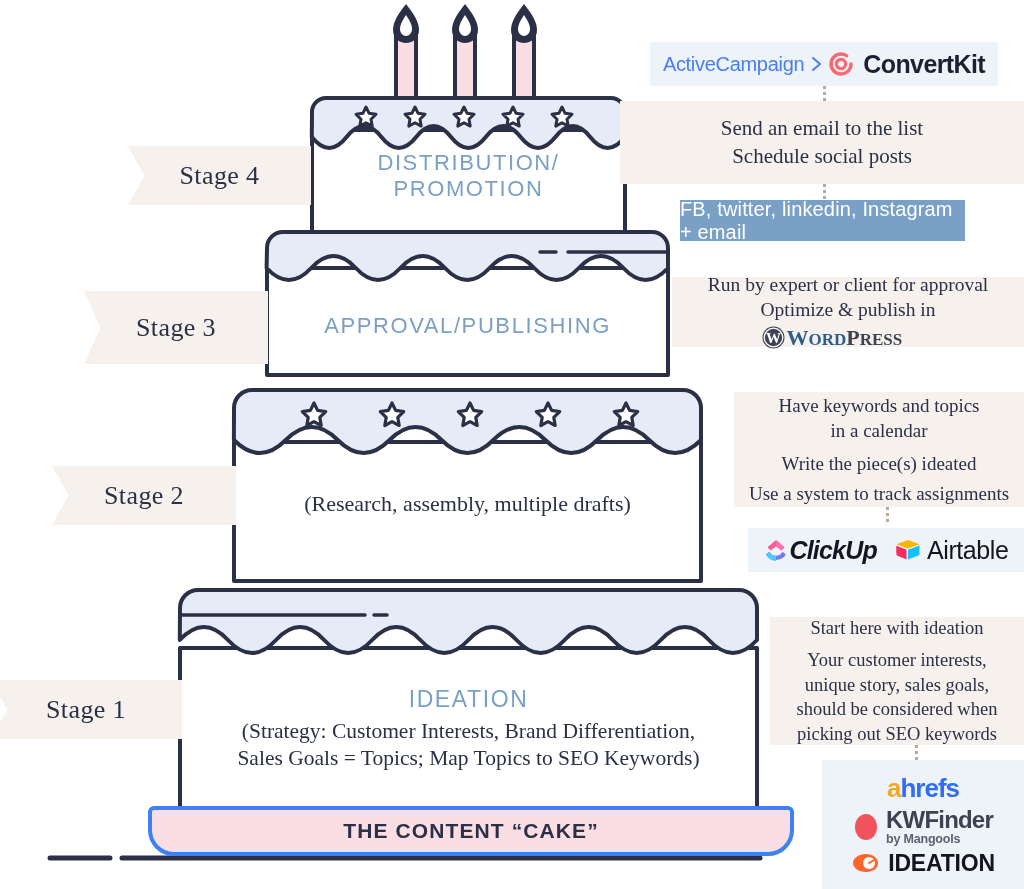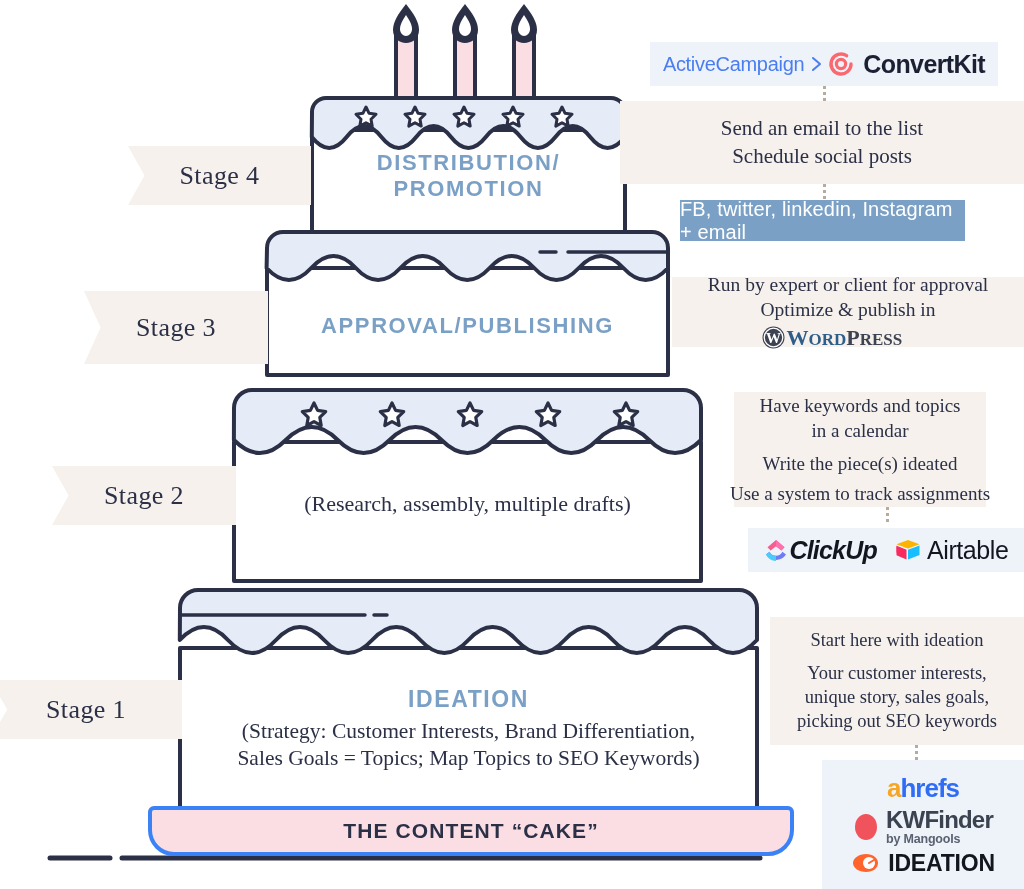--- a/index.html
+++ b/index.html
@@ -59,21 +59,21 @@
     background:#f6f1ec;
     color:#2b3047;
     display:flex;align-items:center;justify-content:center;
     font-family:"Liberation Serif", serif;
     font-size:26px;
     letter-spacing:.4px;
     clip-path:polygon(0 0, 100% 0, 100% 100%, 0 100%, 9% 50%);
   }
   .layer-title{
     font-family:"Liberation Sans", sans-serif;
-    font-weight:bold;
+    font-weight:normal;
     color:#7ba0c6;
     letter-spacing:1.6px;
     line-height:1.18;
   }
   .layer-sub{
     font-family:"Liberation Serif", serif;
     color:#2b3047;
     line-height:1.25;
   }
 
@@ -278,21 +278,21 @@
         <svg width="25" height="25" viewBox="0 0 25 25">
           <circle cx="12.5" cy="12.5" r="11" fill="#3d4352"></circle>
           <circle cx="12.5" cy="12.5" r="9.3" fill="none" stroke="#ffffff" stroke-width="1.3"></circle>
           <text x="12.5" y="18.4" text-anchor="middle" font-family="Liberation Serif, serif" font-size="15" font-weight="bold" fill="#ffffff">W</text>
         </svg>
         <span class="logo-wp"><span class="w">W</span><span class="w" style="font-size:17px;">ORD</span><span class="p">P</span><span class="p" style="font-size:17px;">RESS</span></span>
       </span>
     </span>
   </div>
 
-  <div class="abs info-box" style="left:734px;top:392px;width:252px;height:115px;font-size:19px;">
+  <div class="abs info-box" style="left:734px;top:392px;width:290px;height:115px;font-size:19px;">
     <span class="line">Have keywords and topics</span>
     <span class="line">in a calendar</span>
     <span class="line" style="margin-top:7px;">Write the piece(s) ideated</span>
     <span class="line" style="margin-top:5px;">Use a system to track assignments</span>
   </div>
 
   <div class="abs connector" style="left:886px;top:507px;height:17px;"></div>
 
   <div class="abs tool-box" style="left:748px;top:528px;width:276px;height:44px;gap:18px;">
     <span class="row" style="font-style:italic;">
@@ -312,20 +312,21 @@
         <path d="M1.5 8.2 L9 11.2 L1.5 14.8 Z" fill="#f82b60"></path>
       </svg>
       <span class="logo-airtable">Airtable</span>
     </span>
   </div>
 
   <div class="abs info-box" style="left:770px;top:617px;width:254px;height:128px;font-size:18.5px;">
     <span class="line">Start here with ideation</span>
     <span class="line" style="margin-top:8px;">Your customer interests,</span>
     <span class="line">unique story, sales goals,</span>
+    <span class="line">should be considered when</span>
     <span class="line">picking out SEO keywords</span>
   </div>
 
   <div class="abs connector" style="left:915px;top:745px;height:15px;"></div>
 
   <div class="abs tool-box" style="left:822px;top:760px;width:202px;height:129px;flex-direction:column;gap:4px;">
     <span class="logo-ahrefs">
       <span class="a">a</span><span>hrefs</span>
     </span>
     <span class="row" style="gap:7px;">

